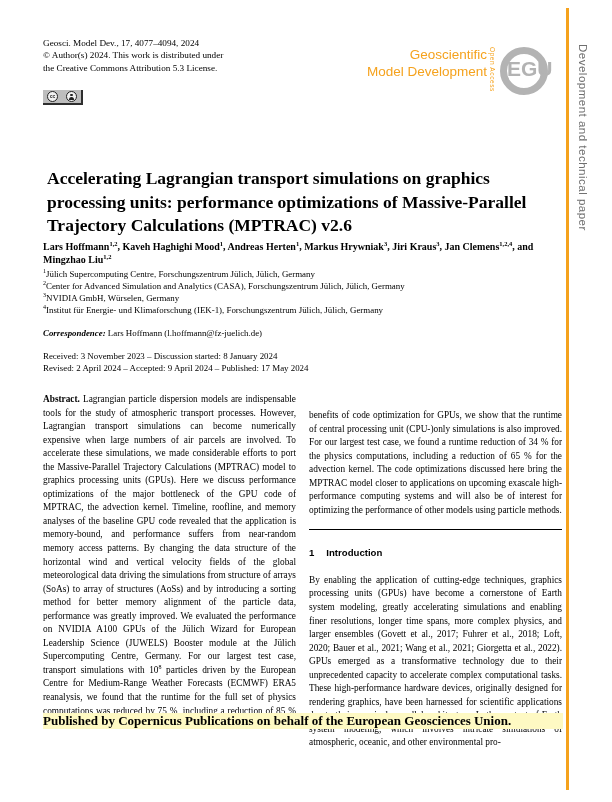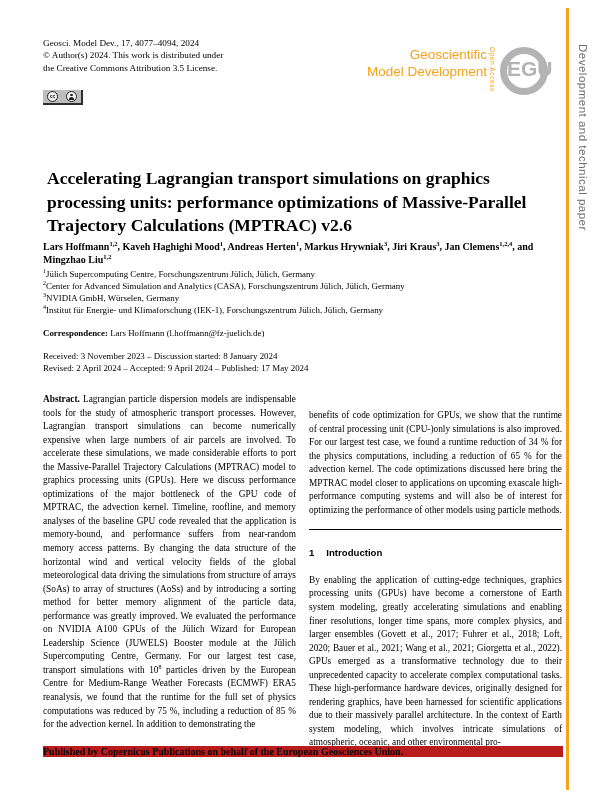--- a/index.html
+++ b/index.html
@@ -56,51 +56,51 @@
     font-weight:bold;font-size:17.5px;line-height:23.5px;
   }
   .authors{
     position:absolute;left:43px;top:240px;width:520px;
     font-weight:bold;font-size:10px;line-height:13px;
   }
   .authors sup{font-size:6.5px;line-height:0;}
   .affiliations{position:absolute;left:43px;top:268px;width:520px;font-size:8.9px;line-height:12px;}
   .affiliations sup{font-size:6px;line-height:0;}
   .correspondence{position:absolute;left:43px;top:328px;width:520px;font-size:8.9px;}
-  .correspondence .label{font-weight:bold;margin-top:36px;}
+  .correspondence .label{font-style:italic;font-weight:bold;margin-top:36px;}
   .dates{position:absolute;left:43px;top:350px;width:520px;font-size:8.9px;line-height:12.2px;}
   
   .col{
     position:absolute;top:393px;width:253px;height:352px;overflow:hidden;
     font-size:9.3px;line-height:13.55px;text-align:justify;
   }
   .col-left{left:43px;}
   .col-right{left:309px;margin-top:16px;}
   .abstract-label{font-weight:bold;}
   .col sup{font-size:6px;line-height:0;}
   .section-rule{border:none;border-top:1px solid #000;margin:12px 0 0 0;}
   .section-heading{
     display:flex;gap:12px;margin-top:16px;margin-bottom:14px;
     font-family:"Liberation Sans",sans-serif;font-weight:bold;font-size:9.6px;text-align:left;
   }
   
   .footer{
-    position:absolute;left:43px;top:746px;width:520px;background:#b91c1c;
-    font-weight:bold;font-size:10px;
+    position:absolute;left:43px;top:713px;width:520px;background:#fef9c3;
+    font-weight:bold;font-size:13px;
   }
 </style>
 </head>
 <body>
 
 <div class="page">
 
   <div class="pub-info">
     <div>Geosci. Model Dev., 17, 4077–4094, 2024</div>
     <div>© Author(s) 2024. This work is distributed under</div>
-    <div>the Creative Commons Attribution 3.5 License.</div>
+    <div>the Creative Commons Attribution 5.3 License.</div>
   </div>
 
   <div class="cc-badge">
     <span class="cc-circle">cc</span>
     <span class="cc-circle">
       <span class="person-wrap">
           <span class="person-head"></span>
           <span class="person-body"></span>
         </span>
     </span>

